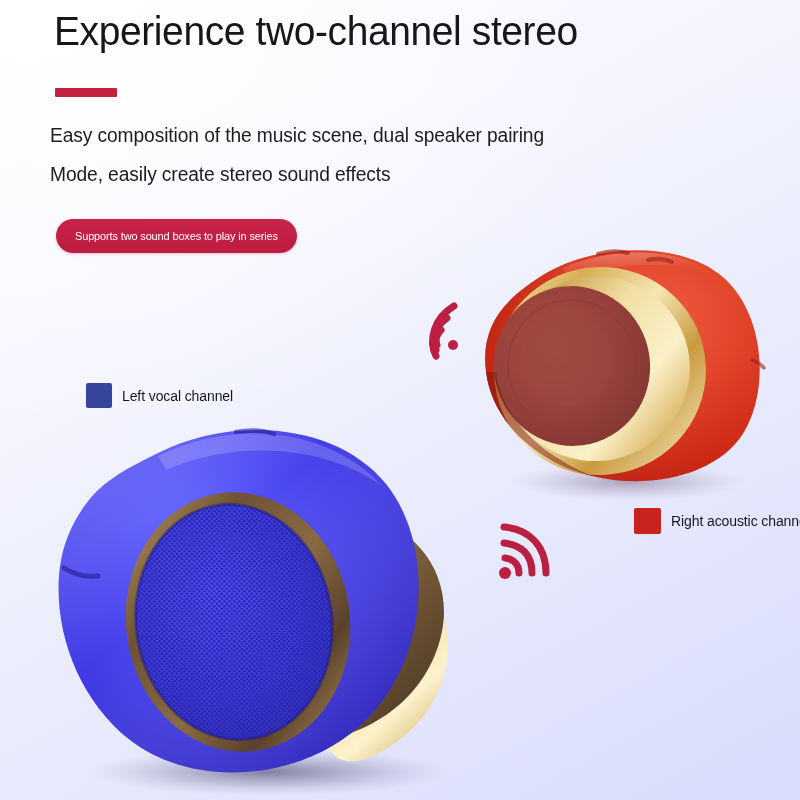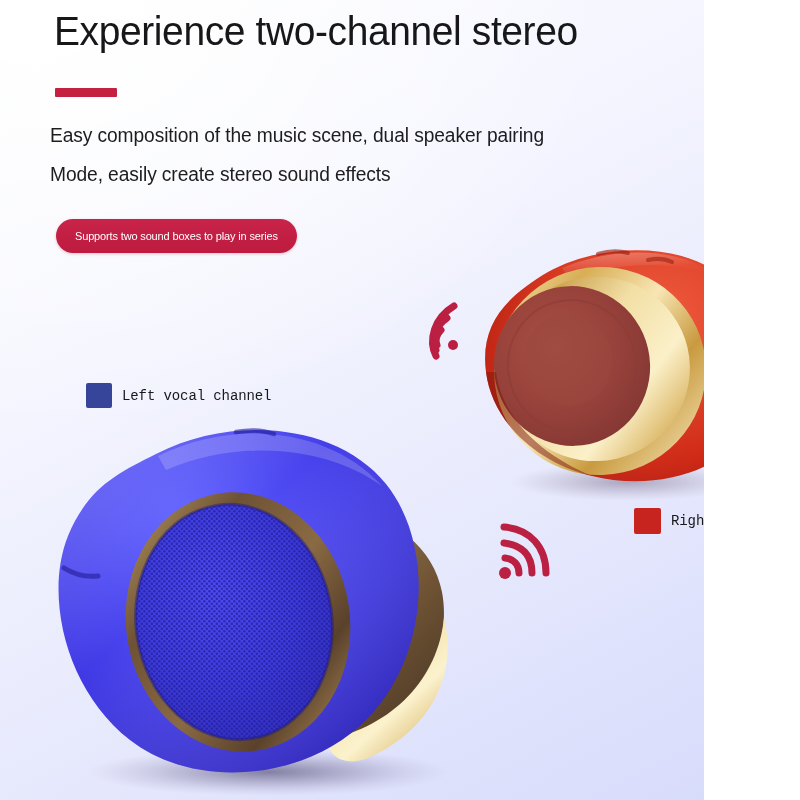--- a/index.html
+++ b/index.html
@@ -8,21 +8,21 @@
   }
   body {
     width: 800px;
     height: 800px;
     font-family: "Liberation Sans", sans-serif;
     overflow: hidden;
   }
 
   #stage {
     position: relative;
-    width: 704px;
+    width: 800px;
     height: 800px;
     background:
       radial-gradient(ellipse 900px 700px at 8% 0%, #ffffff 0%, rgba(255,255,255,0) 62%),
       linear-gradient(152deg, #fdfdff 0%, #f4f5fe 34%, #e9ebfd 62%, #dee1fc 86%, #d8dcfb 100%);
     overflow: hidden;
   }
 
   
   .headline {
     position: absolute;
@@ -78,21 +78,20 @@
     box-shadow: 0 1px 3px rgba(150,20,50,0.25);
   }
 
   
   .legend {
     position: absolute;
     display: flex;
     align-items: center;
     gap: 10px;
     white-space: nowrap;
-    font-family: Liberation Mono, monospace;
   }
   .legend .swatch {
     width: 26px;
     height: 25px;
     border-radius: 2px;
     flex: 0 0 auto;
   }
   .legend .ltext {
     font-size: 14px;
     color: #18181b;

